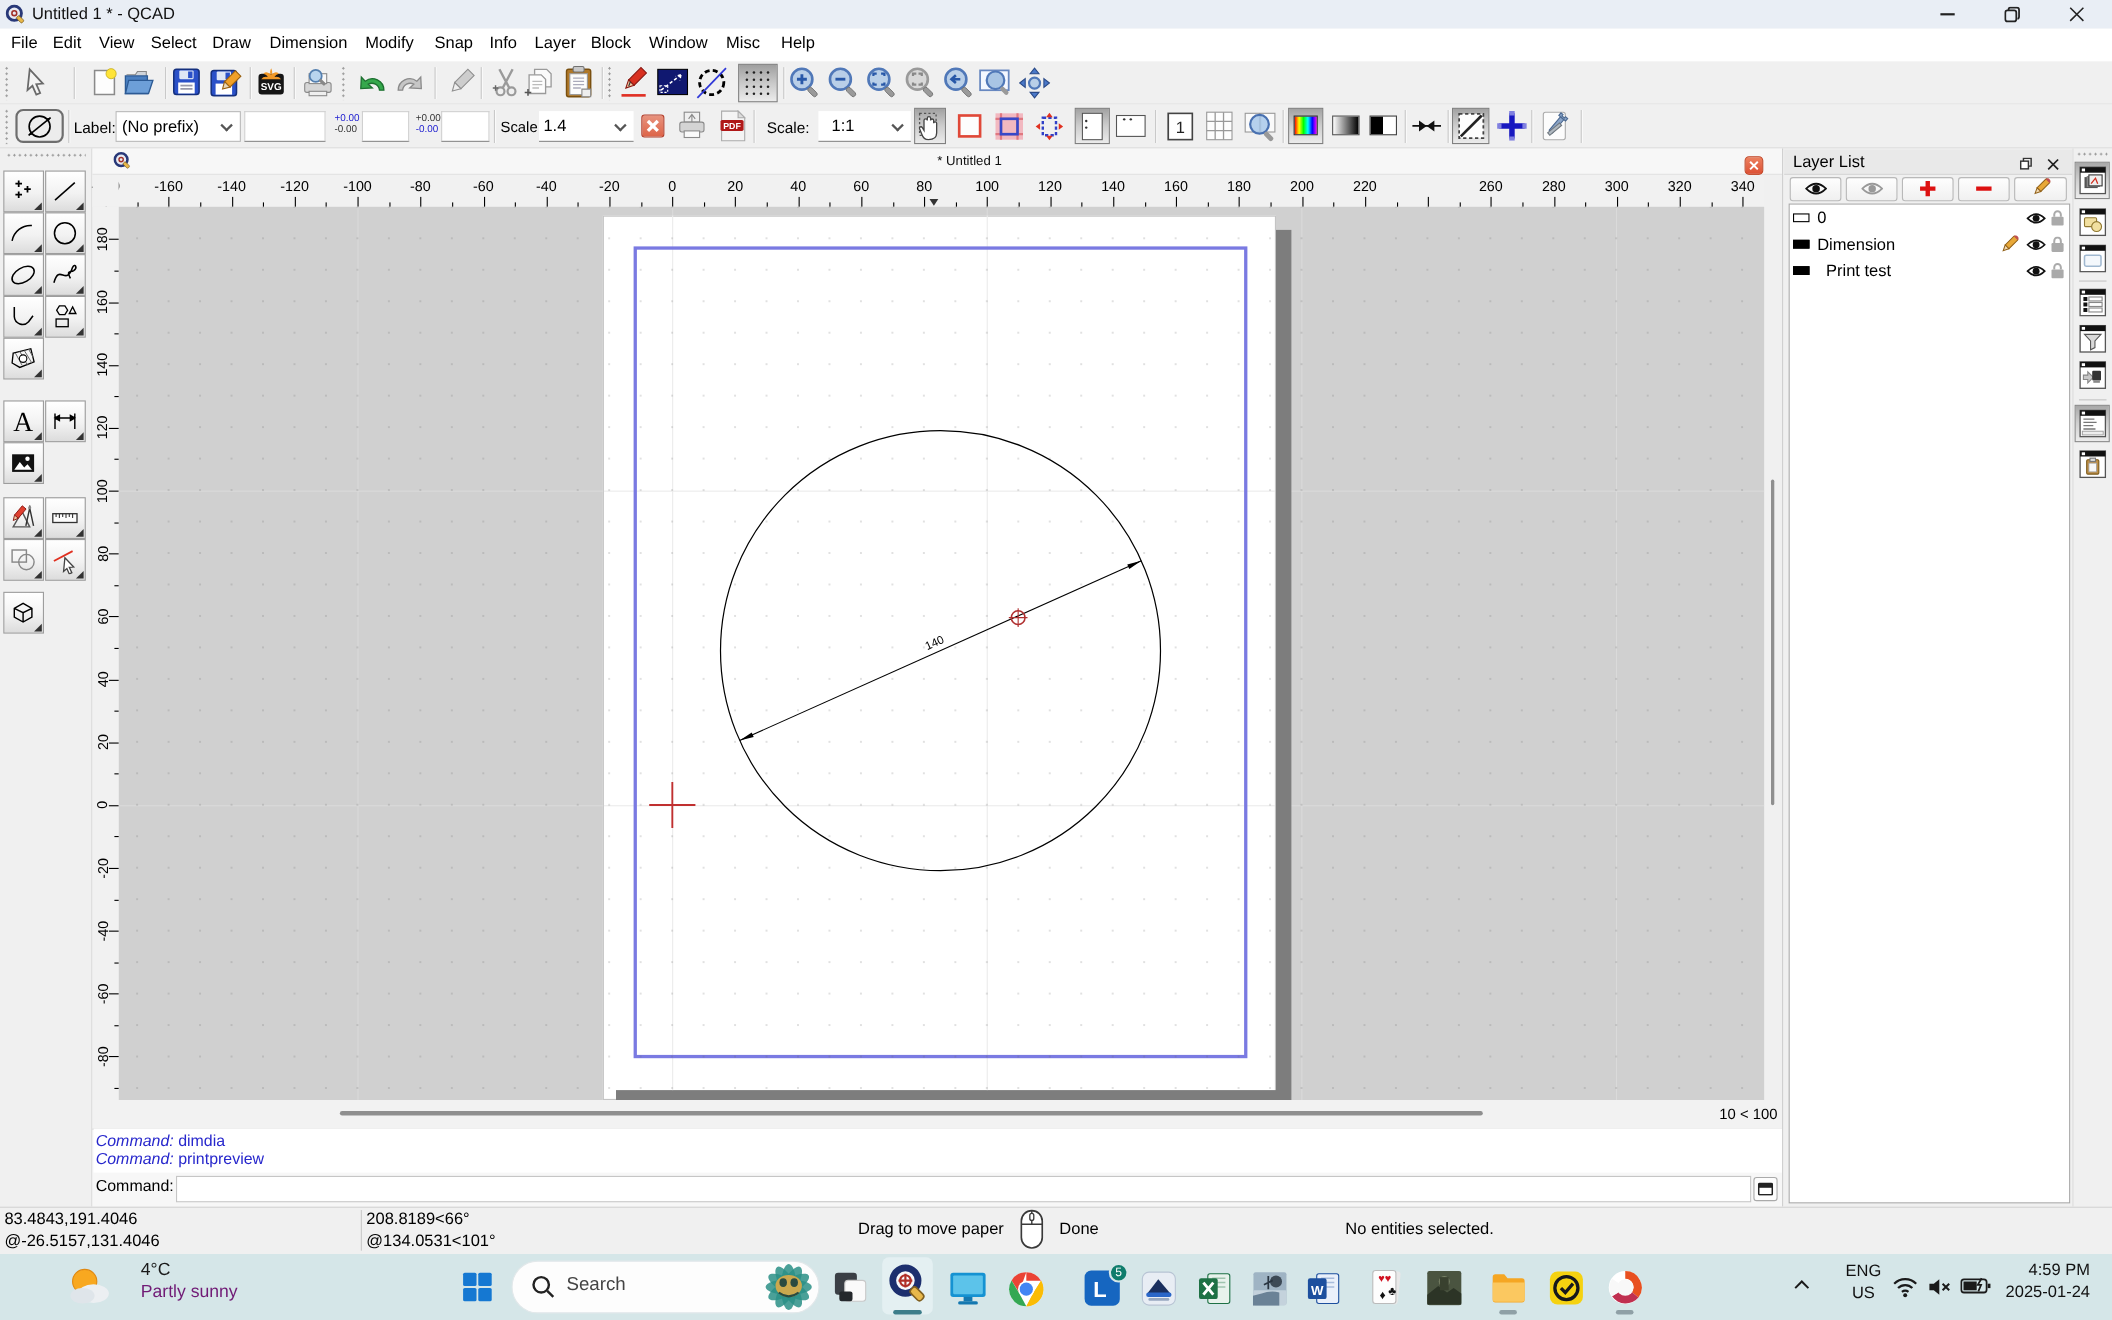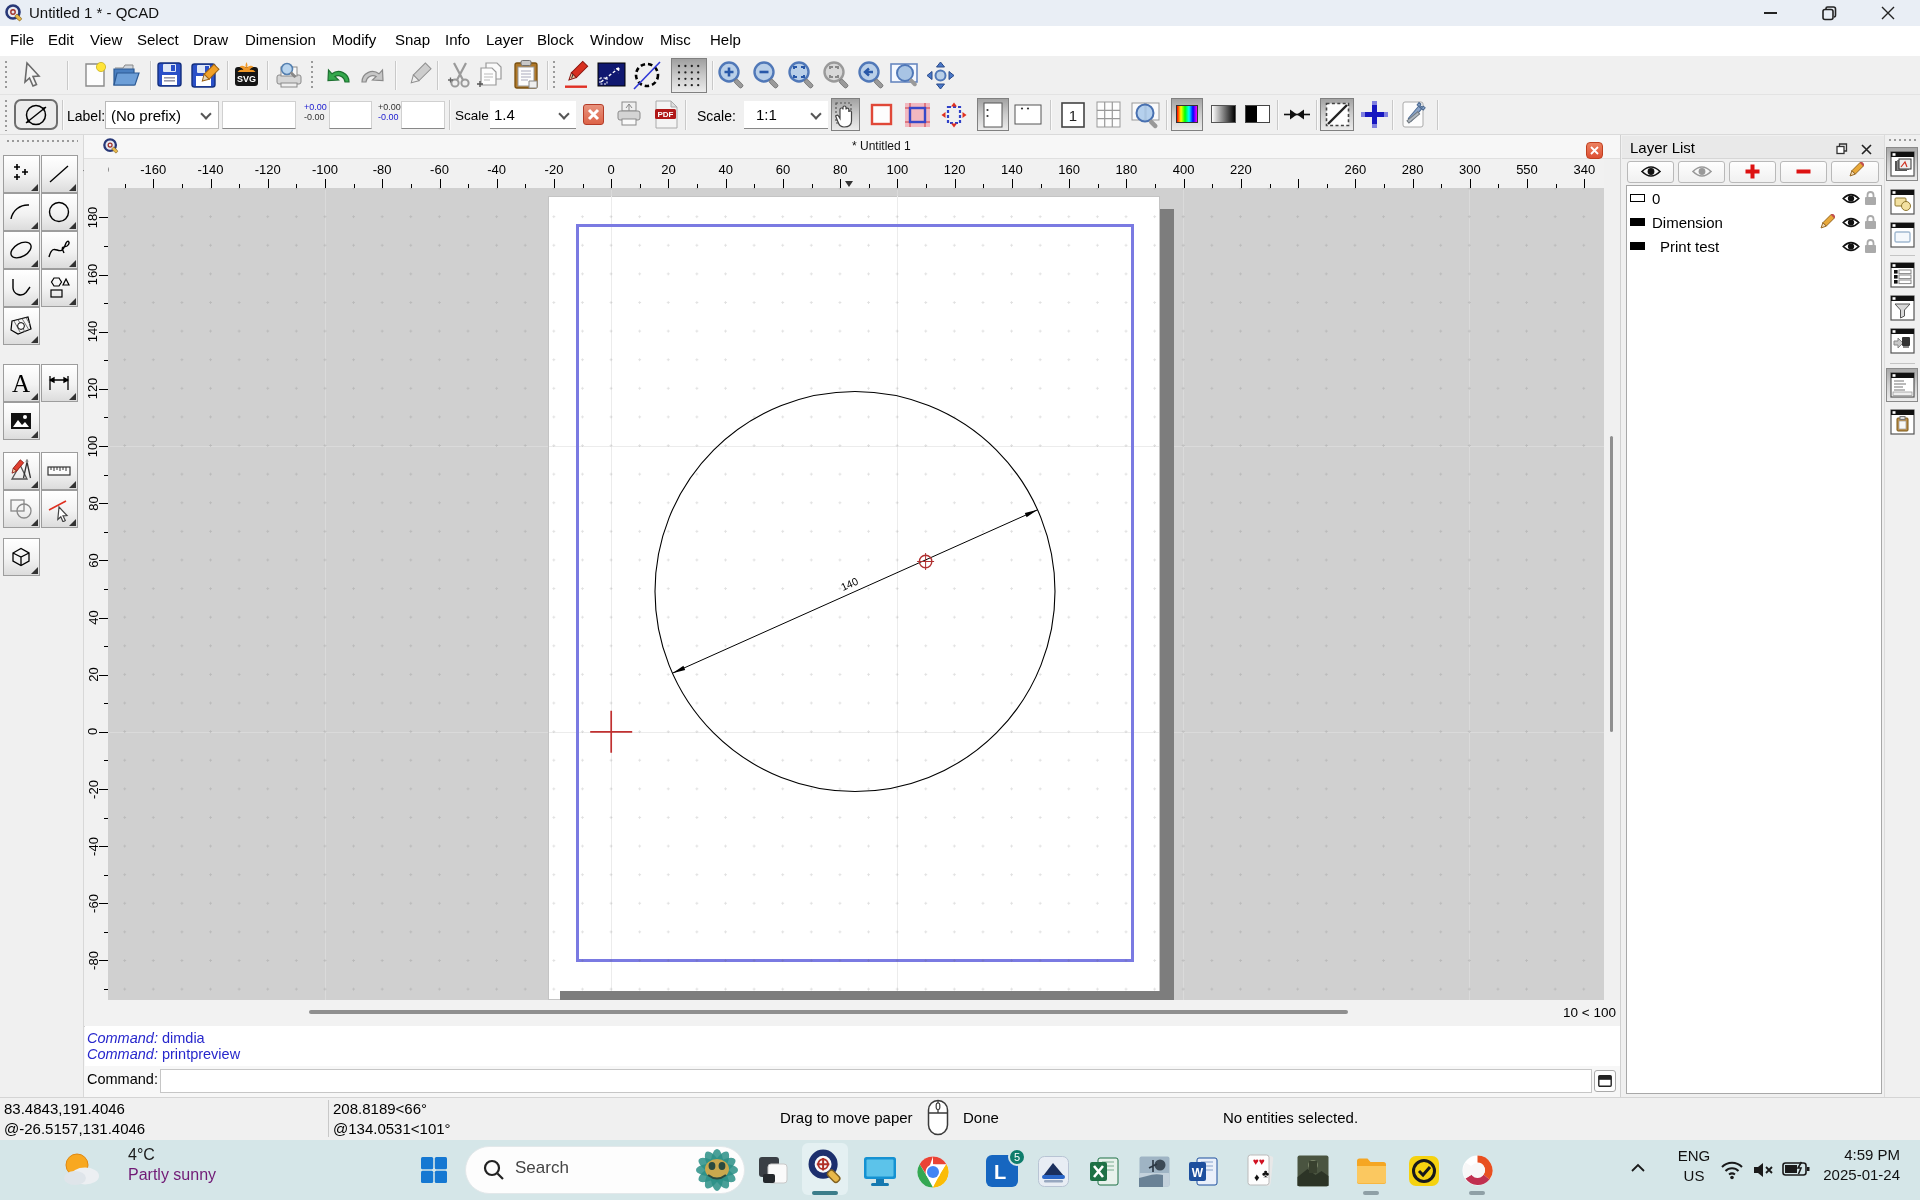--- a/index.html
+++ b/index.html
@@ -489,39 +489,39 @@
 <div style="position:absolute;left:983.3px;top:184px;width:1px;height:4px;background:#000;"></div>
 <div style="position:absolute;left:991.9px;top:162px;width:40px;text-align:center;font-size:13px;color:#000;">140</div>
 <div style="position:absolute;left:1011.9px;top:179px;width:1px;height:9px;background:#000;"></div>
 <div style="position:absolute;left:1040.5px;top:184px;width:1px;height:4px;background:#000;"></div>
 <div style="position:absolute;left:1049.1px;top:162px;width:40px;text-align:center;font-size:13px;color:#000;">160</div>
 <div style="position:absolute;left:1069.1px;top:179px;width:1px;height:9px;background:#000;"></div>
 <div style="position:absolute;left:1097.7px;top:184px;width:1px;height:4px;background:#000;"></div>
 <div style="position:absolute;left:1106.4px;top:162px;width:40px;text-align:center;font-size:13px;color:#000;">180</div>
 <div style="position:absolute;left:1126.4px;top:179px;width:1px;height:9px;background:#000;"></div>
 <div style="position:absolute;left:1155.0px;top:184px;width:1px;height:4px;background:#000;"></div>
-<div style="position:absolute;left:1163.6px;top:162px;width:40px;text-align:center;font-size:13px;color:#000;">400</div>
+<div style="position:absolute;left:1163.6px;top:162px;width:40px;text-align:center;font-size:13px;color:#000;">200</div>
 <div style="position:absolute;left:1183.6px;top:179px;width:1px;height:9px;background:#000;"></div>
 <div style="position:absolute;left:1212.2px;top:184px;width:1px;height:4px;background:#000;"></div>
 <div style="position:absolute;left:1220.8px;top:162px;width:40px;text-align:center;font-size:13px;color:#000;">220</div>
 <div style="position:absolute;left:1240.8px;top:179px;width:1px;height:9px;background:#000;"></div>
 <div style="position:absolute;left:1269.5px;top:184px;width:1px;height:4px;background:#000;"></div>
 <div style="position:absolute;left:1278.1px;top:162px;width:40px;text-align:center;font-size:13px;color:#0f172a;margin-top:43px;">240</div>
 <div style="position:absolute;left:1298.1px;top:179px;width:1px;height:9px;background:#000;"></div>
 <div style="position:absolute;left:1326.7px;top:184px;width:1px;height:4px;background:#000;"></div>
 <div style="position:absolute;left:1335.3px;top:162px;width:40px;text-align:center;font-size:13px;color:#000;">260</div>
 <div style="position:absolute;left:1355.3px;top:179px;width:1px;height:9px;background:#000;"></div>
 <div style="position:absolute;left:1383.9px;top:184px;width:1px;height:4px;background:#000;"></div>
 <div style="position:absolute;left:1392.6px;top:162px;width:40px;text-align:center;font-size:13px;color:#000;">280</div>
 <div style="position:absolute;left:1412.6px;top:179px;width:1px;height:9px;background:#000;"></div>
 <div style="position:absolute;left:1441.2px;top:184px;width:1px;height:4px;background:#000;"></div>
 <div style="position:absolute;left:1449.8px;top:162px;width:40px;text-align:center;font-size:13px;color:#000;">300</div>
 <div style="position:absolute;left:1469.8px;top:179px;width:1px;height:9px;background:#000;"></div>
 <div style="position:absolute;left:1498.4px;top:184px;width:1px;height:4px;background:#000;"></div>
-<div style="position:absolute;left:1507.0px;top:162px;width:40px;text-align:center;font-size:13px;color:#000;">550</div>
+<div style="position:absolute;left:1507.0px;top:162px;width:40px;text-align:center;font-size:13px;color:#000;">320</div>
 <div style="position:absolute;left:1527.0px;top:179px;width:1px;height:9px;background:#000;"></div>
 <div style="position:absolute;left:1555.7px;top:184px;width:1px;height:4px;background:#000;"></div>
 <div style="position:absolute;left:1564.3px;top:162px;width:40px;text-align:center;font-size:13px;color:#000;">340</div>
 <div style="position:absolute;left:1584.3px;top:179px;width:1px;height:9px;background:#000;"></div>
 <div style="position:absolute;left:845px;top:181px;width:0;height:0;border-left:4px solid transparent;border-right:4px solid transparent;border-top:6px solid #333;"></div>
 <div style="position:absolute;left:84px;top:159px;width:24px;height:29px;background:#f1f1f1;"></div>
 <div style="position:absolute;left:84px;top:188px;width:24px;height:812px;background:#f1f1f1;overflow:hidden;"></div>
 <div style="position:absolute;left:84px;top:208.4px;width:18px;height:18px;display:flex;align-items:center;justify-content:center;">
     <span style="display:block;transform:rotate(-90deg);font-size:13px;color:#000;">180</span>
   </div>

